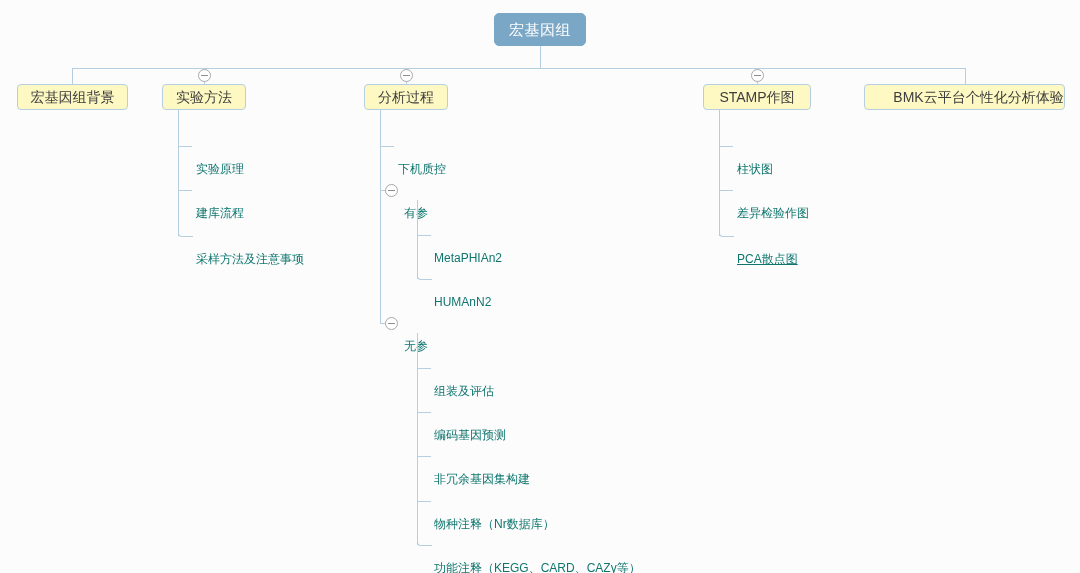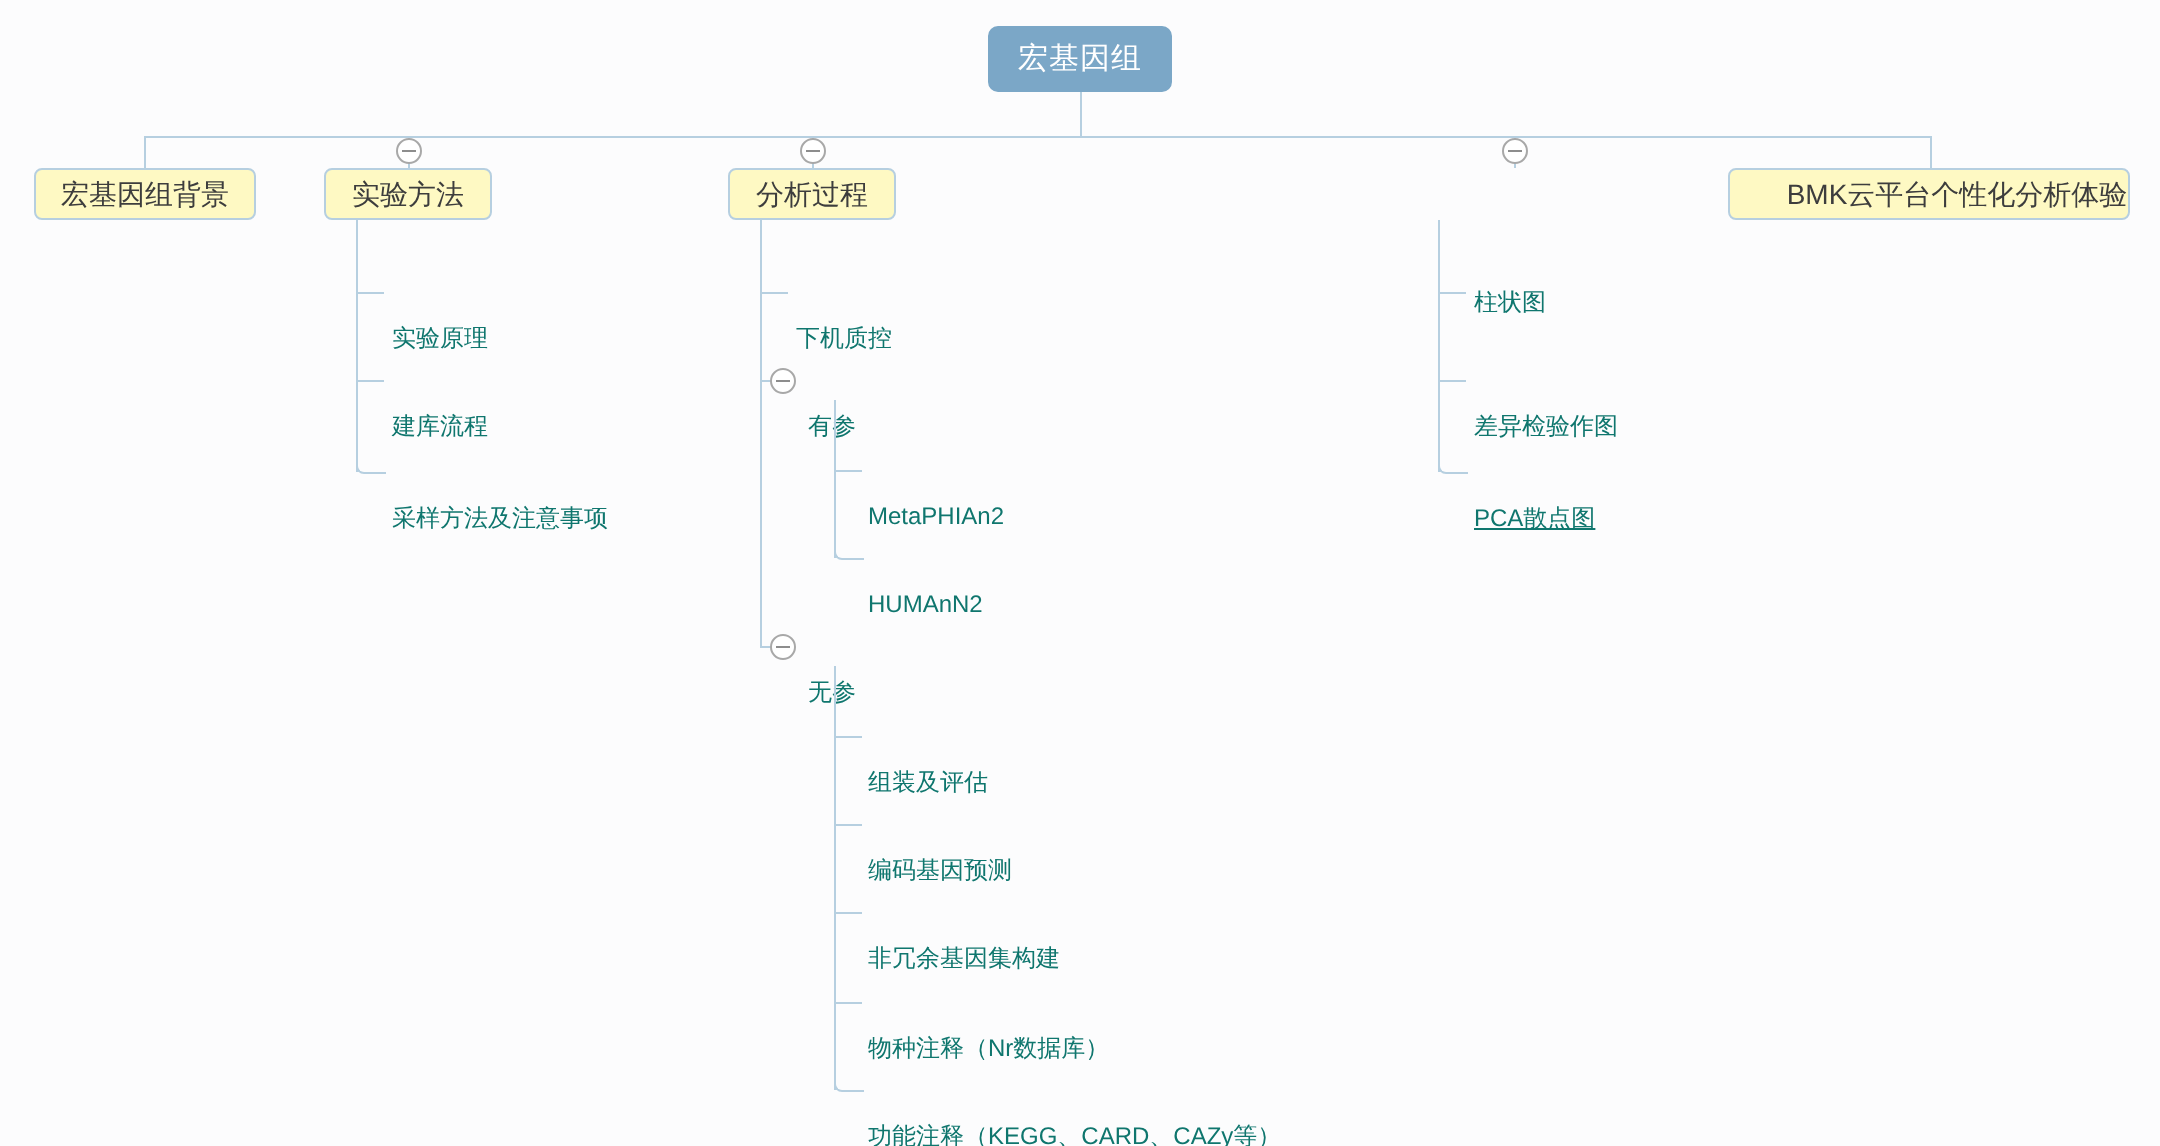--- a/index.html
+++ b/index.html
@@ -123,20 +123,23 @@
   </div>
 
   <div class="node-box" style="left:162px; top:84px; width:84px; height:26px;">
     <span>实验方法</span>
   </div>
 
   <div class="node-box" style="left:364px; top:84px; width:84px; height:26px;">
     <span>分析过程</span>
   </div>
 
+  <div class="node-box" style="left:703px; top:84px; width:108px; height:26px;">
+    <span>STAMP作图</span>
+  </div>
 
   <div class="node-box" style="left:864px; top:84px; width:201px; height:26px;padding-left:28px;">
     <span>BMK云平台个性化分析体验</span>
   </div>
 
   <div class="vline" style="left:178px; top:110px; height:126px;"></div>
 
   <div class="hline" style="left:178px; top:146px; width:14px;"></div>
   <div class="hline" style="left:178px; top:190px; width:14px;"></div>
   <div class="corner-bl" style="left:178px; top:200px; width:14px; height:36px;"></div>
@@ -202,21 +205,21 @@
   </div>
   <div class="node-text" style="left:434px; top:538px;">
     <span>功能注释（KEGG、CARD、CAZy等）</span>
   </div>
 
   <div class="vline" style="left:719px; top:110px; height:126px;"></div>
   <div class="hline" style="left:719px; top:146px; width:14px;"></div>
   <div class="hline" style="left:719px; top:190px; width:14px;"></div>
   <div class="corner-bl" style="left:719px; top:200px; width:14px; height:36px;"></div>
 
-  <div class="node-text" style="left:737px; top:121px;">
+  <div class="node-text" style="left:737px; top:139px;">
     <span>柱状图</span>
   </div>
   <div class="node-text" style="left:737px; top:183px;">
     <span>差异检验作图</span>
   </div>
   <div class="node-text" style="left:737px; top:229px;text-decoration:underline;">
     <span>PCA散点图</span>
   </div>
 
 </div>

